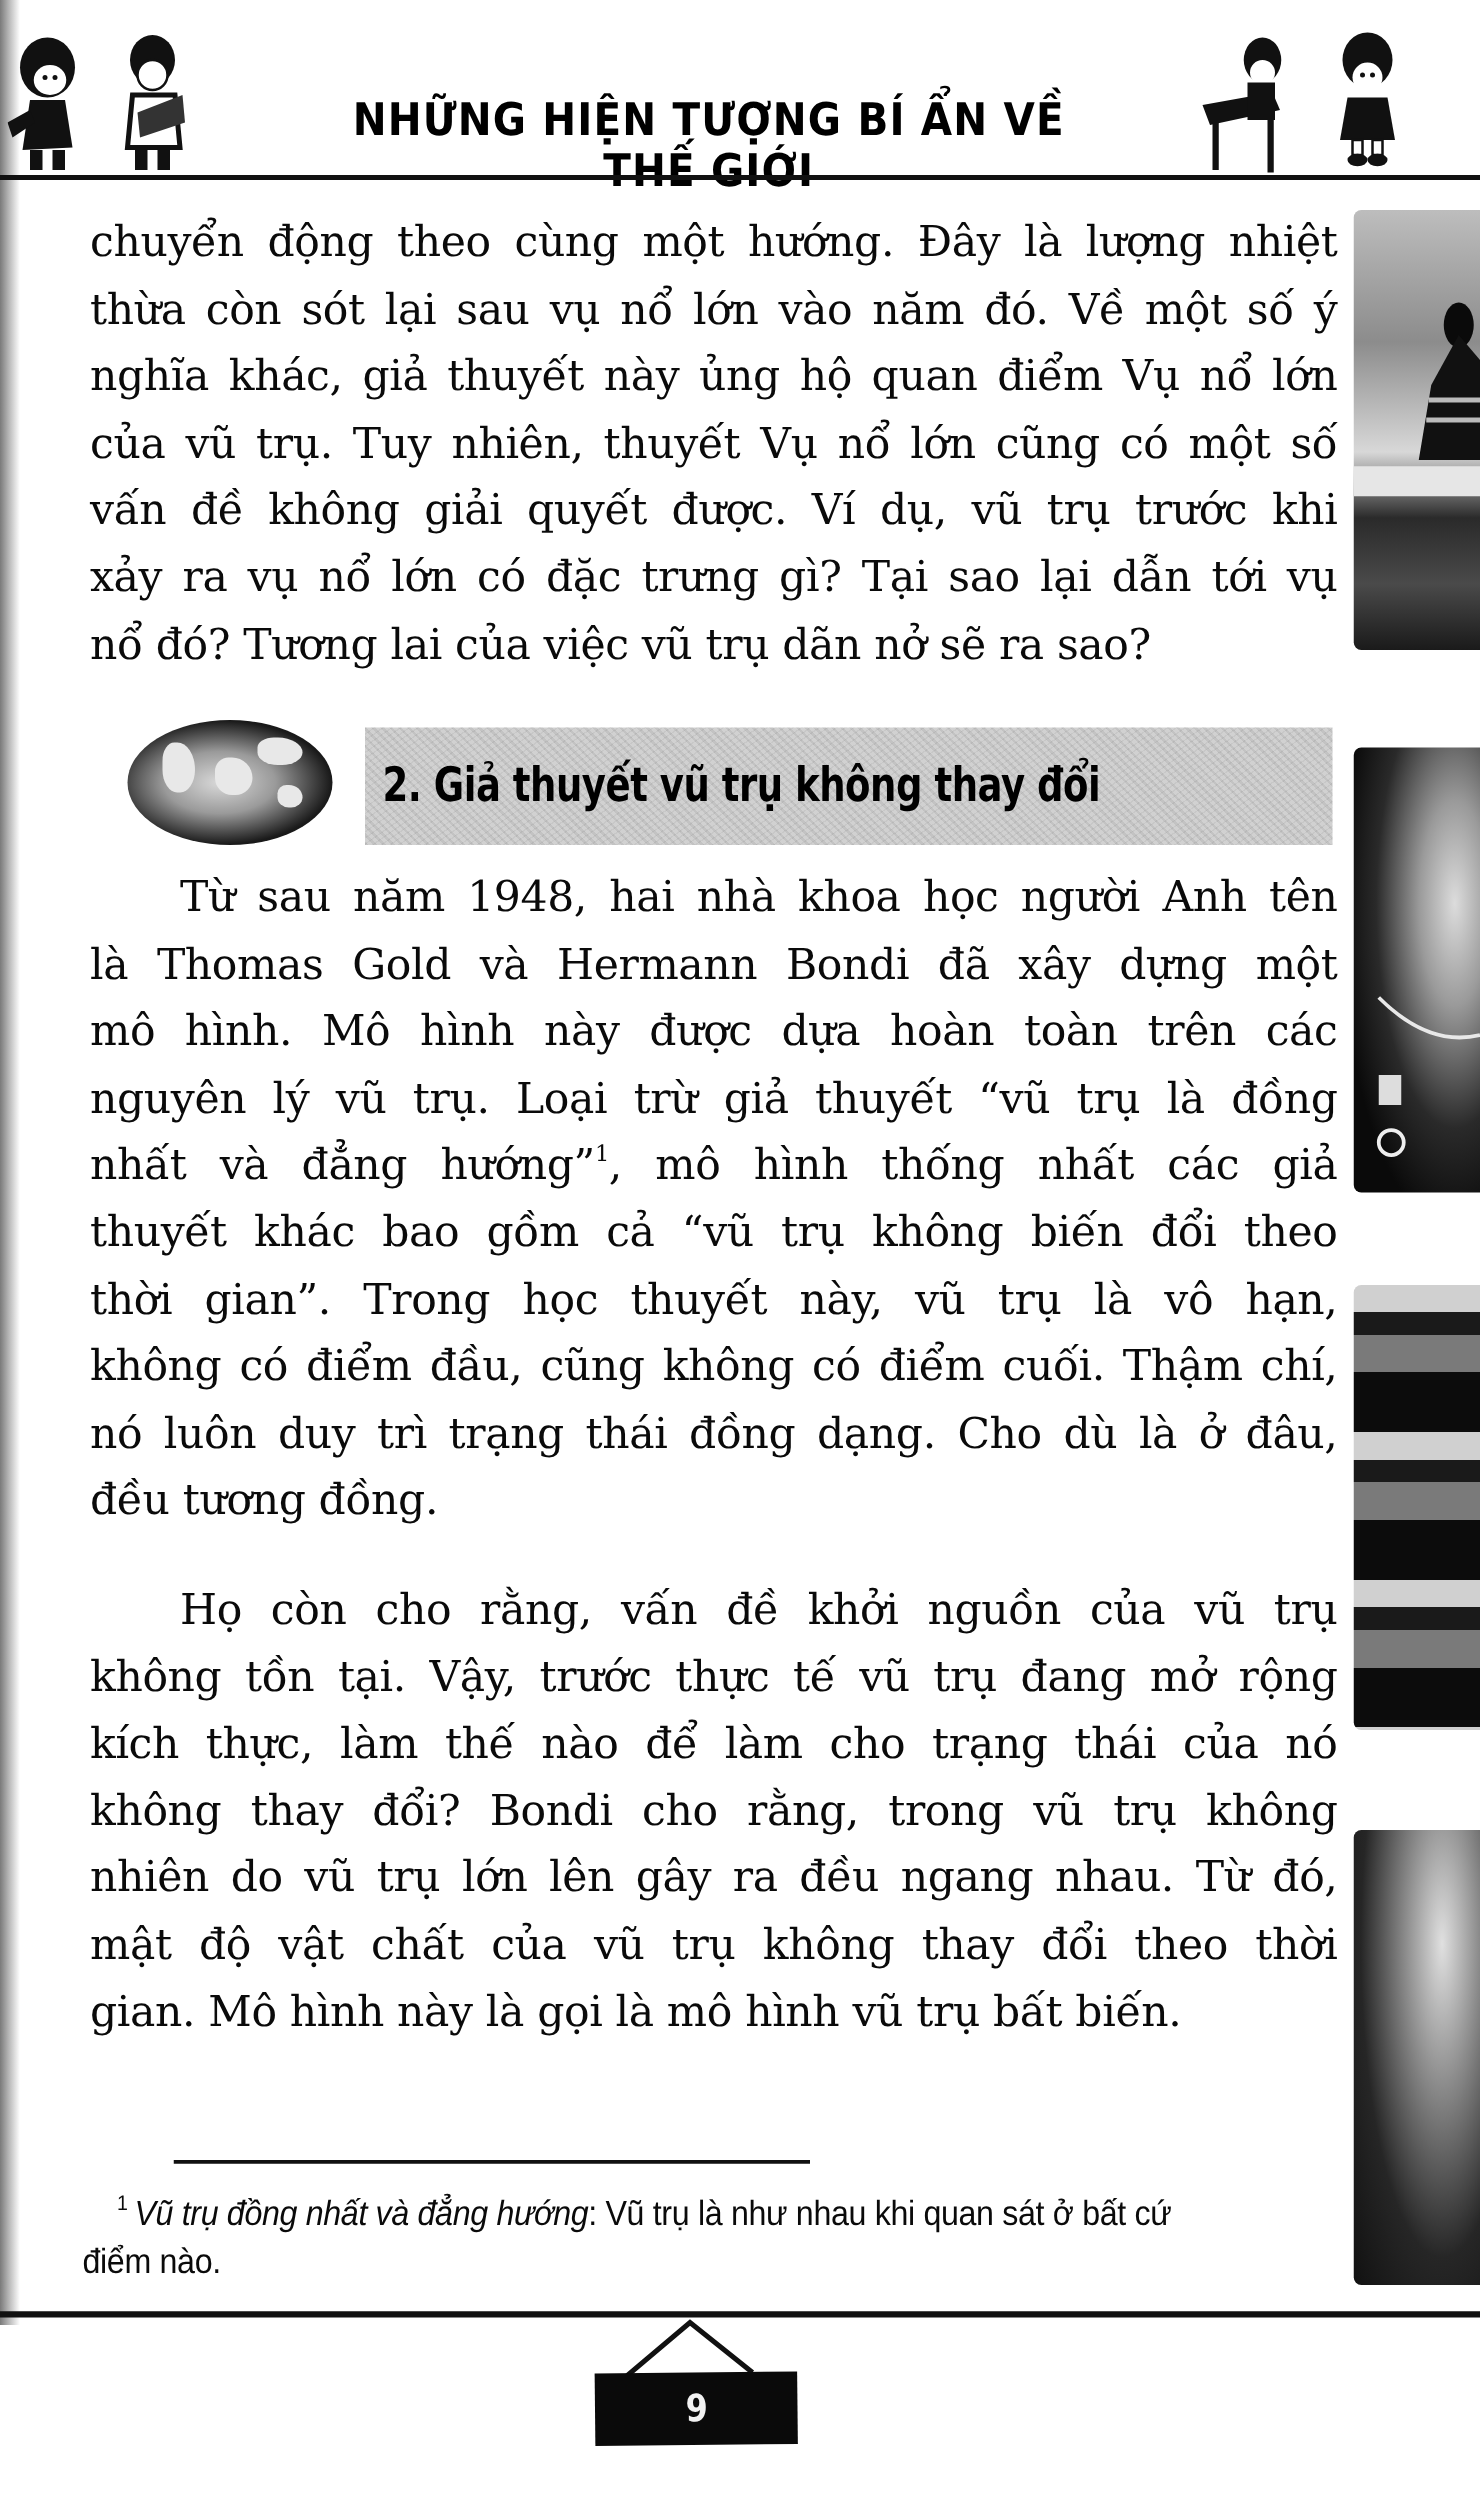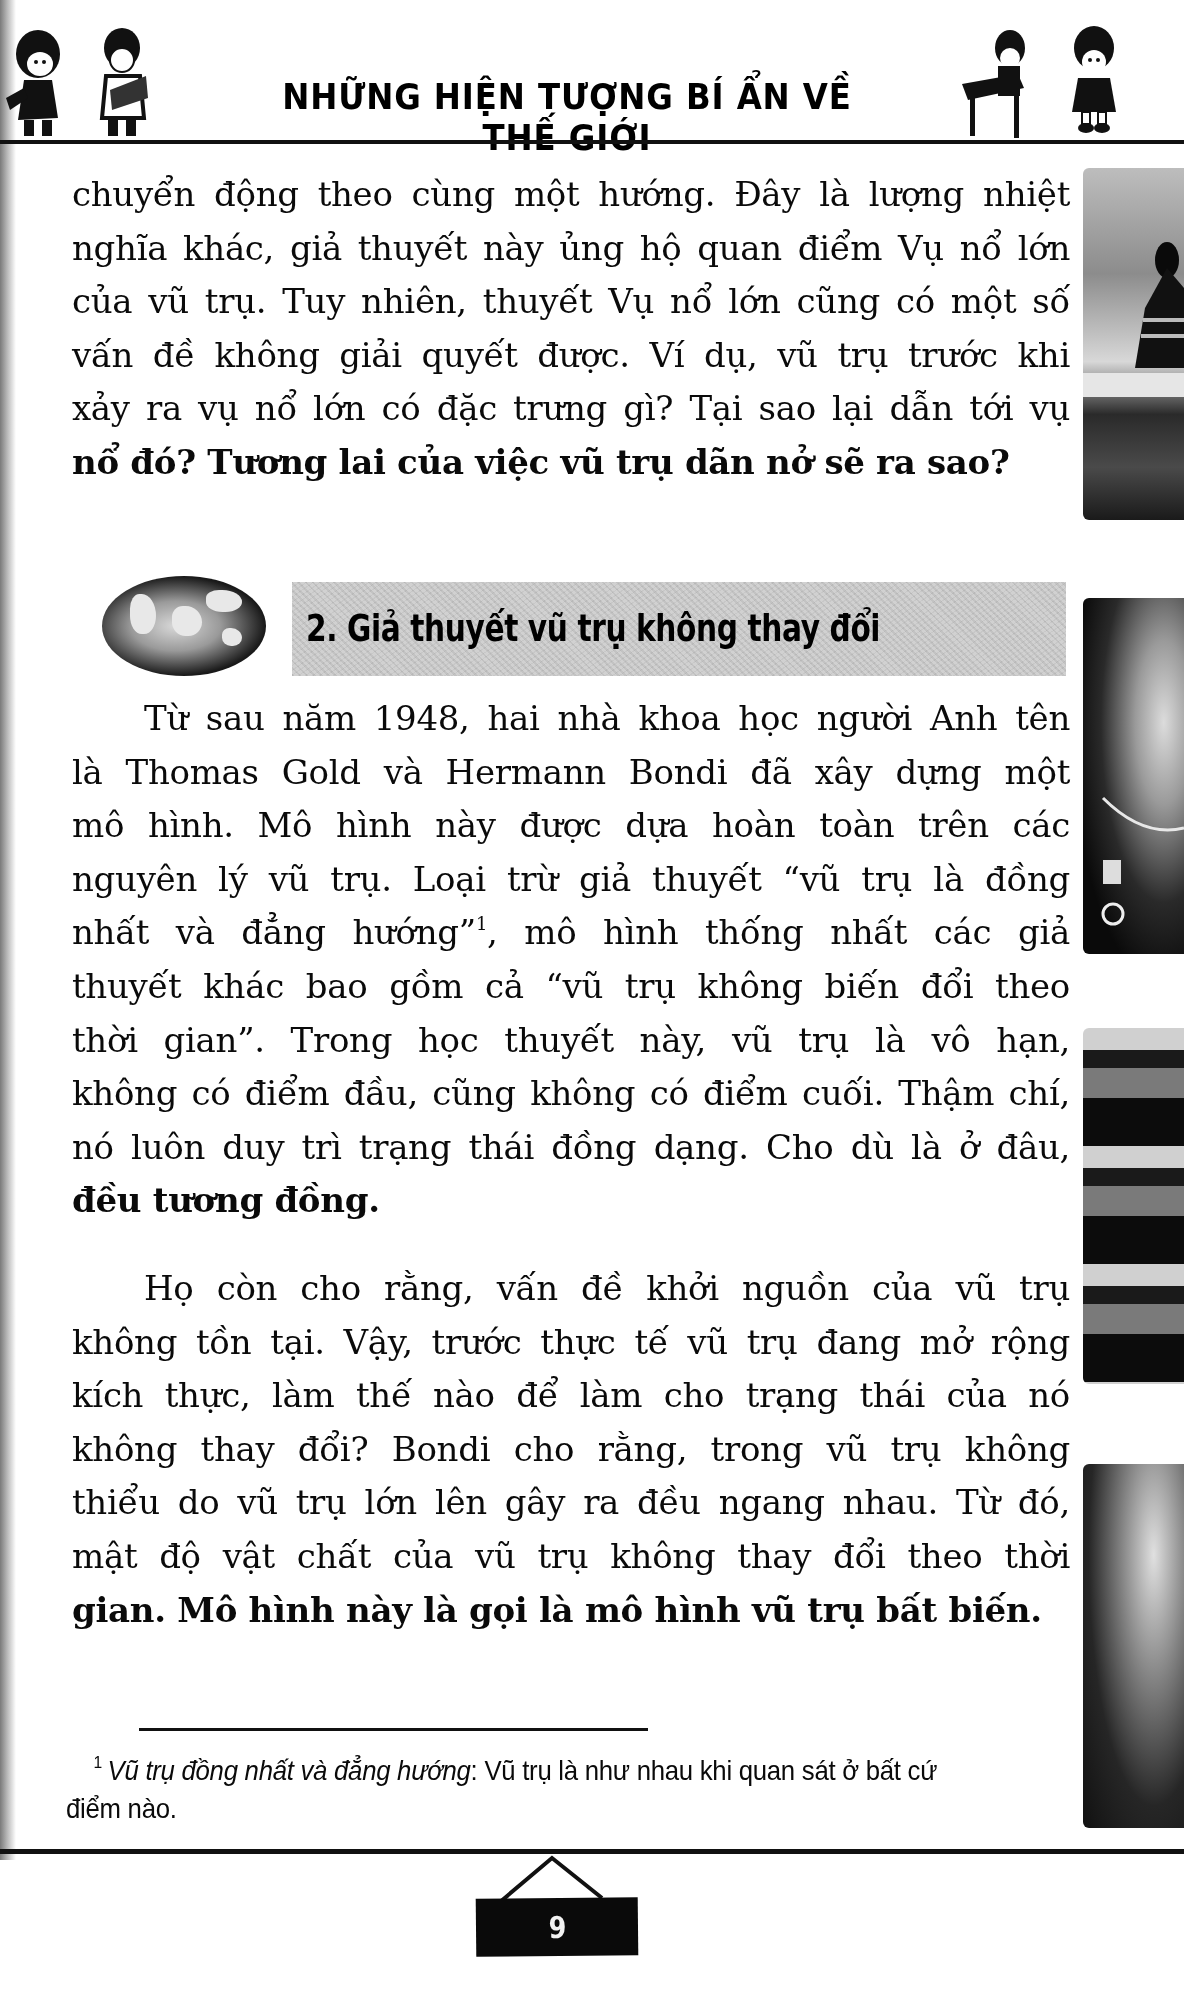--- a/index.html
+++ b/index.html
@@ -24,21 +24,21 @@
       position: absolute; left: 0; top: 140px; width: 1184px; height: 4px; background: #111;
     }
     .kid { position: absolute; }
     
     .text-block {
       position: absolute; left: 72px; width: 998px;
       font-size: 34px; line-height: 53.6px; text-align: justify;
       letter-spacing: -0.3px;
     }
     .text-block .line { display: block; white-space: nowrap; text-align-last: justify; text-align: justify; }
-    .text-block .line.last { text-align-last: left; font-weight: bold; }
+    .text-block .line.last { text-align-last: left; }
     .indent { padding-left: 72px; }
     sup { font-size: 18px; line-height: 0; vertical-align: 14px; }
     
     .section-head { position: absolute; left: 96px; top: 570px; width: 970px; height: 104px; }
     .globe {
       position: absolute; left: 6px; top: 6px; width: 164px; height: 100px; border-radius: 50%;
       background: radial-gradient(ellipse at 45% 50%, #d9d9d9 0%, #9a9a9a 35%, #1a1a1a 70%, #050505 100%);
       overflow: hidden;
     }
     .globe .land { position: absolute; background: #e8e8e8; border-radius: 40% 60% 50% 50%; }
@@ -129,20 +129,21 @@
     <rect x="18" y="88" width="8" height="12" fill="#fff" stroke="#111" stroke-width="2"></rect>
     <rect x="34" y="88" width="8" height="12" fill="#fff" stroke="#111" stroke-width="2"></rect>
     <ellipse cx="22" cy="104" rx="8" ry="5" fill="#111"></ellipse>
       <ellipse cx="38" cy="104" rx="8" ry="5" fill="#111"></ellipse>
   </svg>
   <div class="header-rule"></div>
 </div>
 
 <div class="text-block" style="top:168px">
   <span class="line">chuyển động theo cùng một hướng. Đây là lượng nhiệt</span>
+  <span class="line">thừa còn sót lại sau vụ nổ lớn vào năm đó. Về một số ý</span>
   <span class="line">nghĩa khác, giả thuyết này ủng hộ quan điểm Vụ nổ lớn</span>
   <span class="line">của vũ trụ. Tuy nhiên, thuyết Vụ nổ lớn cũng có một số</span>
   <span class="line">vấn đề không giải quyết được. Ví dụ, vũ trụ trước khi</span>
   <span class="line">xảy ra vụ nổ lớn có đặc trưng gì? Tại sao lại dẫn tới vụ</span>
   <span class="line last">nổ đó? Tương lai của việc vũ trụ dãn nở sẽ ra sao?</span>
 </div>
 
 <div class="section-head">
   <div class="globe">
     <div class="land" style="left:28px;top:18px;width:26px;height:40px"></div>
@@ -165,21 +166,21 @@
   <span class="line">không có điểm đầu, cũng không có điểm cuối. Thậm chí,</span>
   <span class="line">nó luôn duy trì trạng thái đồng dạng. Cho dù là ở đâu,</span>
   <span class="line last">đều tương đồng.</span>
 </div>
 
 <div class="text-block" style="top:1262px">
   <span class="line indent">Họ còn cho rằng, vấn đề khởi nguồn của vũ trụ</span>
   <span class="line">không tồn tại. Vậy, trước thực tế vũ trụ đang mở rộng</span>
   <span class="line">kích thực, làm thế nào để làm cho trạng thái của nó</span>
   <span class="line">không thay đổi? Bondi cho rằng, trong vũ trụ không</span>
-  <span class="line">thiểu do vũ trụ lớn lên gây ra đều ngang nhau. Từ đó,</span>
+  <span class="line">nhiên do vũ trụ lớn lên gây ra đều ngang nhau. Từ đó,</span>
   <span class="line">mật độ vật chất của vũ trụ không thay đổi theo thời</span>
   <span class="line last">gian. Mô hình này là gọi là mô hình vũ trụ bất biến.</span>
 </div>
 
 <div class="photo photo-temple">
   <svg width="101" height="352" viewBox="0 0 101 352">
     <ellipse cx="84" cy="92" rx="12" ry="18" fill="#0a0a0a"></ellipse>
     <path d="M62 140 L84 100 L101 120 L101 200 L52 200 Z" fill="#111"></path>
     <rect x="60" y="150" width="41" height="4" fill="#bbb"></rect>
       <rect x="58" y="166" width="43" height="4" fill="#bbb"></rect>

